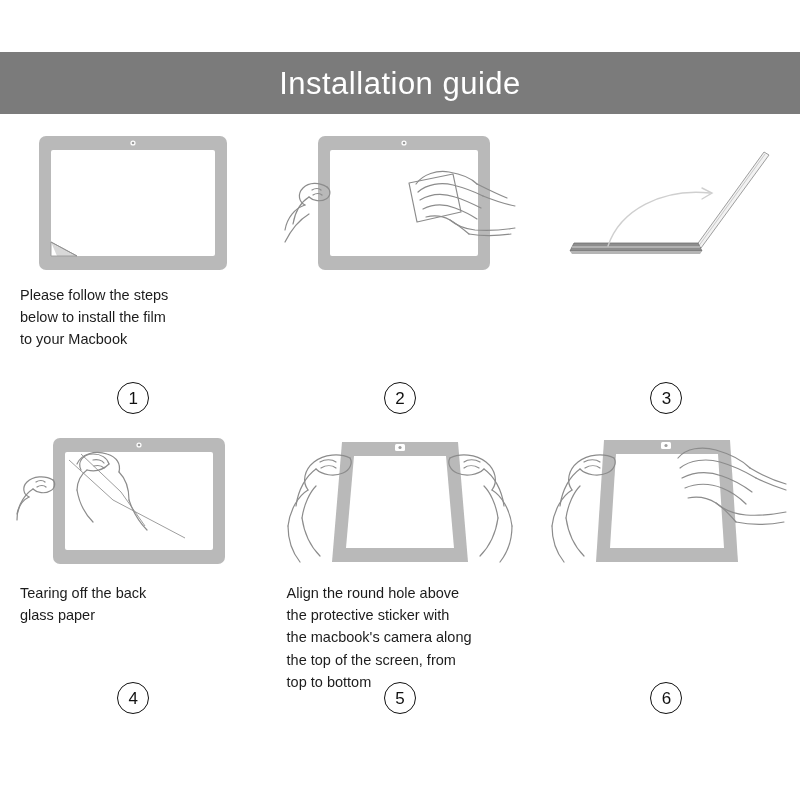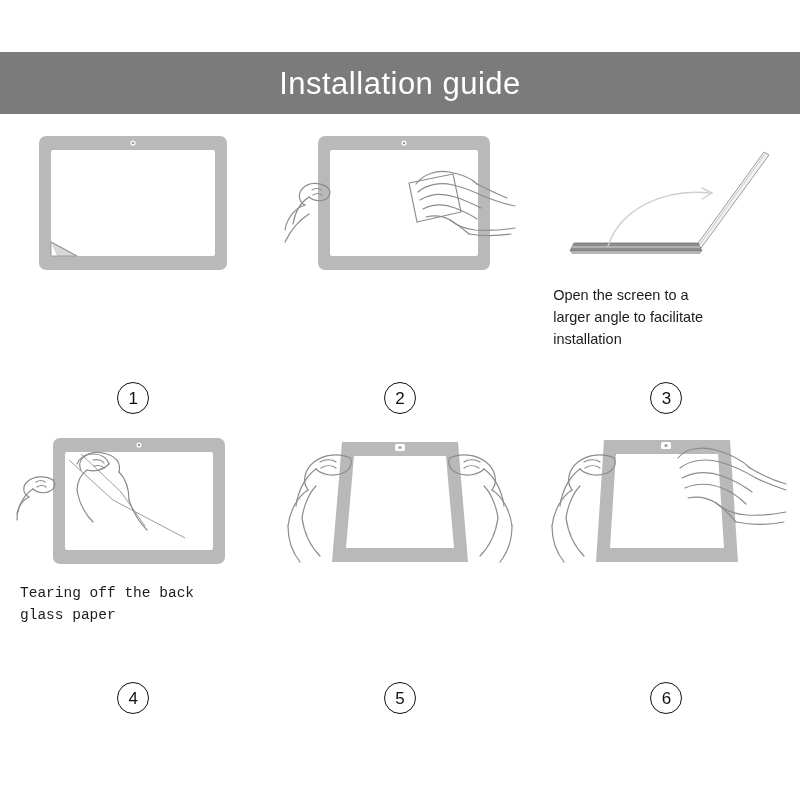--- a/index.html
+++ b/index.html
@@ -91,21 +91,21 @@
     display: flex;
     align-items: center;
     justify-content: center;
     font-size: 17px;
     color: #111111;
     line-height: 1;
   }
 
   
   .row1 .step-caption { margin-top: 6px; }
-  .row2 .step-caption { margin-top: 4px; font-family: Liberation Mono, monospace; }
+  .row2 .step-caption { margin-top: 4px; }
 </style>
 </head>
 <body>
 
 <div class="page">
 
   <div class="header-band">
     <div class="header-title">Installation guide</div>
   </div>
 
@@ -120,20 +120,23 @@
           <circle cx="100" cy="13" r="1.3" fill="#9e9e9e"></circle>
 
           <g>
             <path d="M18 112 L18 126 L44 126 Z" fill="#ffffff"></path>
             <path d="M18 112 L44 126 L24 126 Z" fill="#d8d8d8"></path>
             <path d="M18 112 L44 126 L18 126 Z" fill="none" stroke="#9b9b9b" stroke-width="0.9"></path>
             <path d="M18 112 L44 126" stroke="#8f8f8f" stroke-width="0.9" fill="none"></path>
           </g>
         </svg>
       </div>
+      <div class="step-caption">Please follow the steps
+below to install the film
+to your Macbook</div>
       <div class="step-badge">
         <div class="badge-circle">1</div>
       </div>
     </div>
 
     <div class="step-cell row1">
       <div class="art">
         <svg width="230" height="146" viewBox="0 0 230 146" aria-hidden="true">
           <rect x="33" y="6" width="172" height="134" rx="7" fill="#b9b9b9"></rect>
           <rect x="45" y="20" width="148" height="106" rx="2" fill="#ffffff"></rect>
@@ -186,23 +189,20 @@
             <path d="M22 117 L150 117" stroke="#d5d5d5" stroke-width="1.1" fill="none"></path>
             <path d="M20 121 L152 121 L150 124 L22 124 Z" fill="#b5b5b5"></path>
           </g>
 
           <g fill="none" stroke="#cfcfcf" stroke-width="1.4" stroke-linecap="round">
             <path d="M58 116 C70 80 112 58 160 63"></path>
             <path d="M152 58 L162 63 L152 69"></path>
           </g>
         </svg>
       </div>
-      <div class="step-caption">Open the screen to a
-larger angle to facilitate
-installation</div>
       <div class="step-badge">
         <div class="badge-circle">3</div>
       </div>
     </div>
 
     <div class="step-cell row2">
       <div class="art">
         <svg width="232" height="146" viewBox="0 0 232 146" aria-hidden="true">
           <rect x="36" y="8" width="172" height="126" rx="7" fill="#b9b9b9"></rect>
           <rect x="48" y="22" width="148" height="98" rx="2" fill="#ffffff"></rect>
@@ -270,20 +270,25 @@
             <path d="M70 28 C73 33 70 40 63 43 C54 47 42 45 36 39"></path>
             <path d="M36 39 C26 46 18 60 16 76"></path>
             <path d="M36 56 C30 62 24 74 22 88"></path>
             <path d="M40 32 C45 29 52 29 56 32"></path>
             <path d="M41 38 C46 35 52 35 56 38"></path>
             <path d="M8 96 C8 108 12 122 20 132"></path>
             <path d="M22 88 C24 102 30 116 40 126"></path>
           </g>
         </svg>
       </div>
+      <div class="step-caption">Align the round hole above
+the protective sticker with
+the macbook's camera along
+the top of the screen, from
+top to bottom</div>
       <div class="step-badge">
         <div class="badge-circle">5</div>
       </div>
     </div>
 
     <div class="step-cell row2">
       <div class="art">
         <svg width="240" height="146" viewBox="0 0 240 146" aria-hidden="true">
 
           <path d="M58 10 L184 10 L192 132 L50 132 Z" fill="#b9b9b9"></path>

